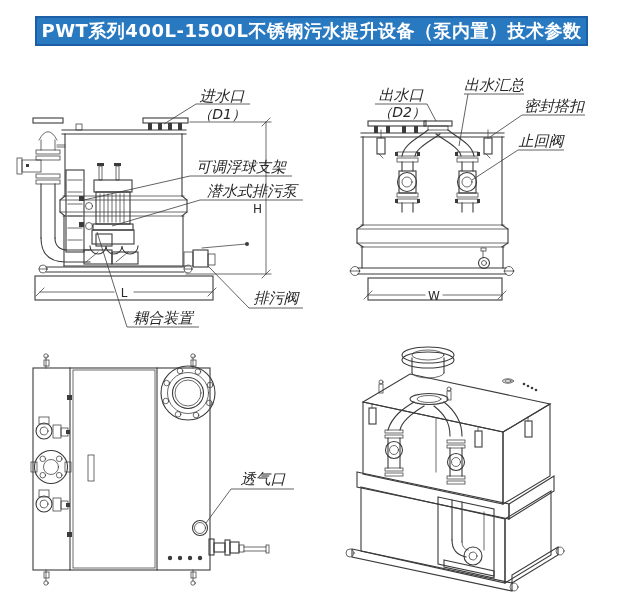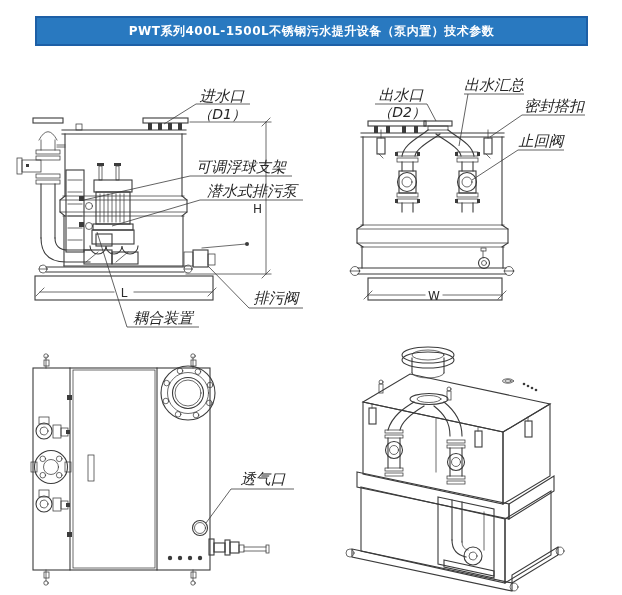--- a/index.html
+++ b/index.html
@@ -1,21 +1,21 @@
 <!DOCTYPE html>
 <html><head>
 <meta charset="utf-8">
 <style>
   html,body{margin:0;padding:0;background:#ffffff;}
   .page{position:relative;width:622px;height:595px;background:#fff;overflow:hidden;
         font-family:"DejaVu Sans","Liberation Sans",sans-serif;}
   .banner{position:absolute;left:35px;top:16px;width:553px;height:30px;box-sizing:border-box;
           background:var(--banner-bg,#2979c0);border:2px solid var(--banner-border,#1d5fa6);
           display:flex;align-items:center;justify-content:center;}
-  .banner span{color:var(--banner-text,#ffffff);font-weight:bold;font-size:12px;letter-spacing:.5px;white-space:nowrap;}
+  .banner span{color:var(--banner-text,#ffffff);font-weight:bold;font-size:18px;letter-spacing:.5px;white-space:nowrap;}
   svg{position:absolute;left:0;top:0;}
   .s{stroke:var(--line,#3b3b3b);fill:none;stroke-width:1.1;stroke-linecap:square;}
   .t{stroke:var(--line,#3b3b3b);fill:none;stroke-width:.75;stroke-linecap:square;}
   .ld{stroke:var(--line,#3b3b3b);fill:none;stroke-width:.8;}
   .fb{fill:var(--line,#3b3b3b);stroke:none;}
   .lbl{font-size:15px;font-style:italic;fill:#262626;}
   .lbl2{font-size:14px;font-style:italic;fill:#262626;}
   .dim{font-size:12px;fill:#2b2b2b;font-style:normal;}
   text{font-family:"DejaVu Sans","Liberation Sans",sans-serif;}
 </style>

